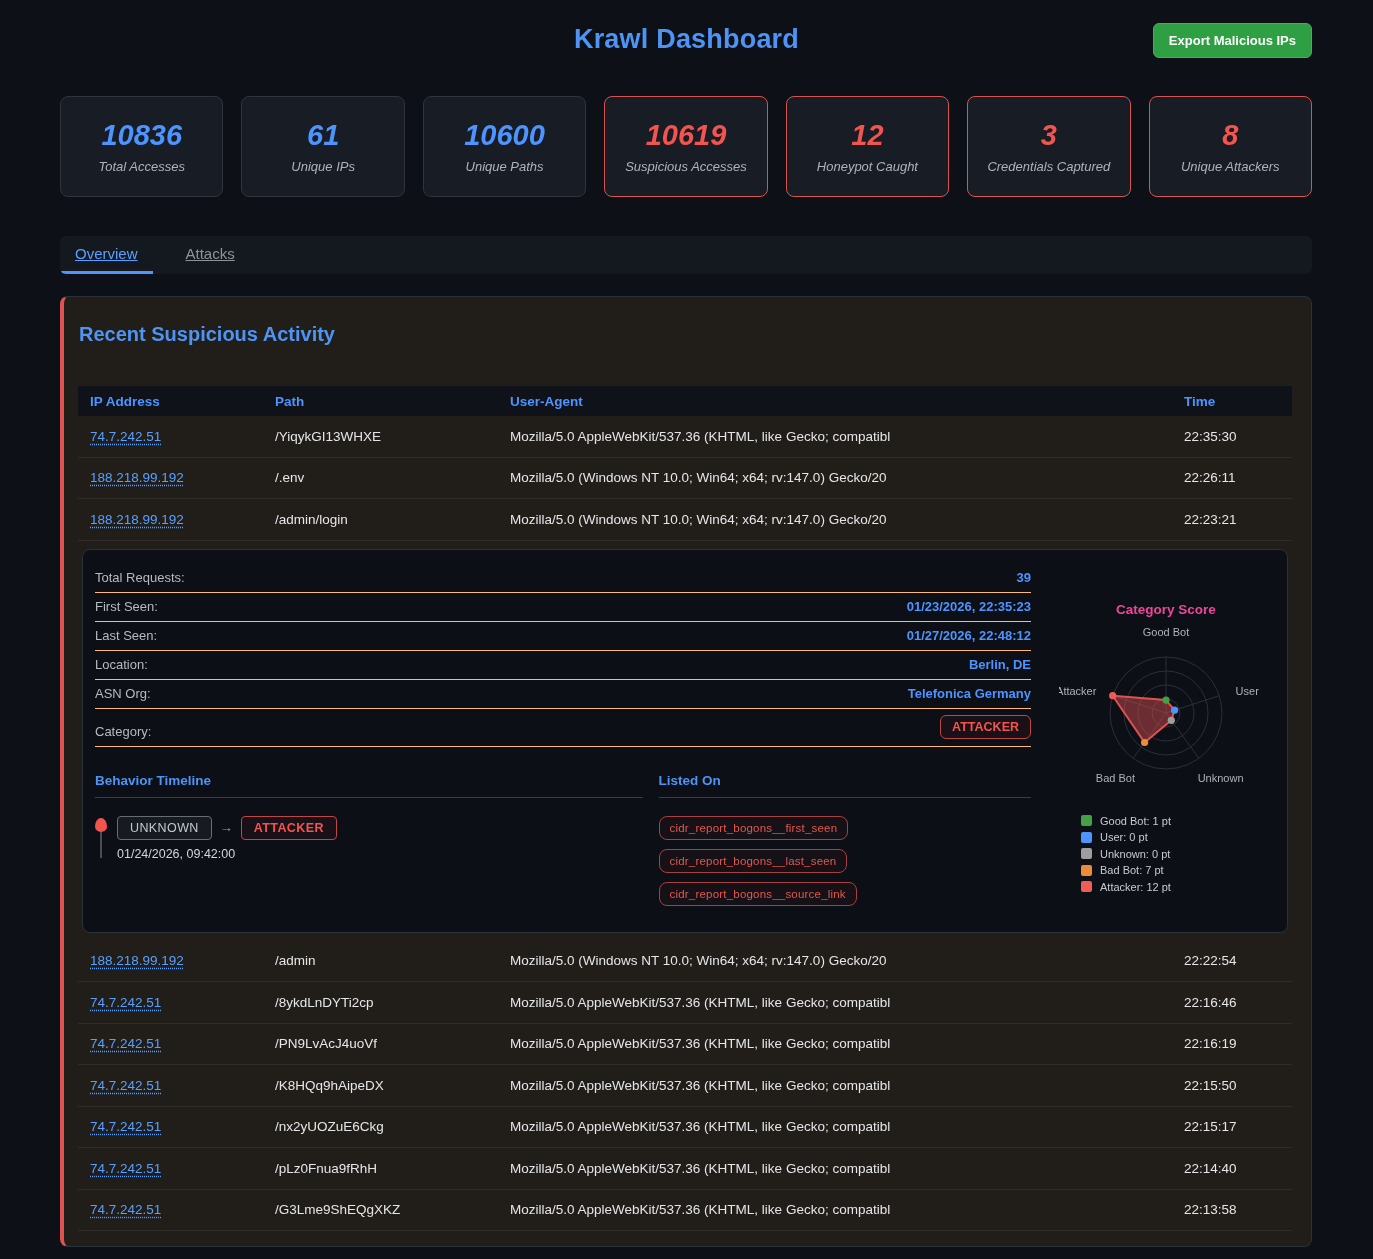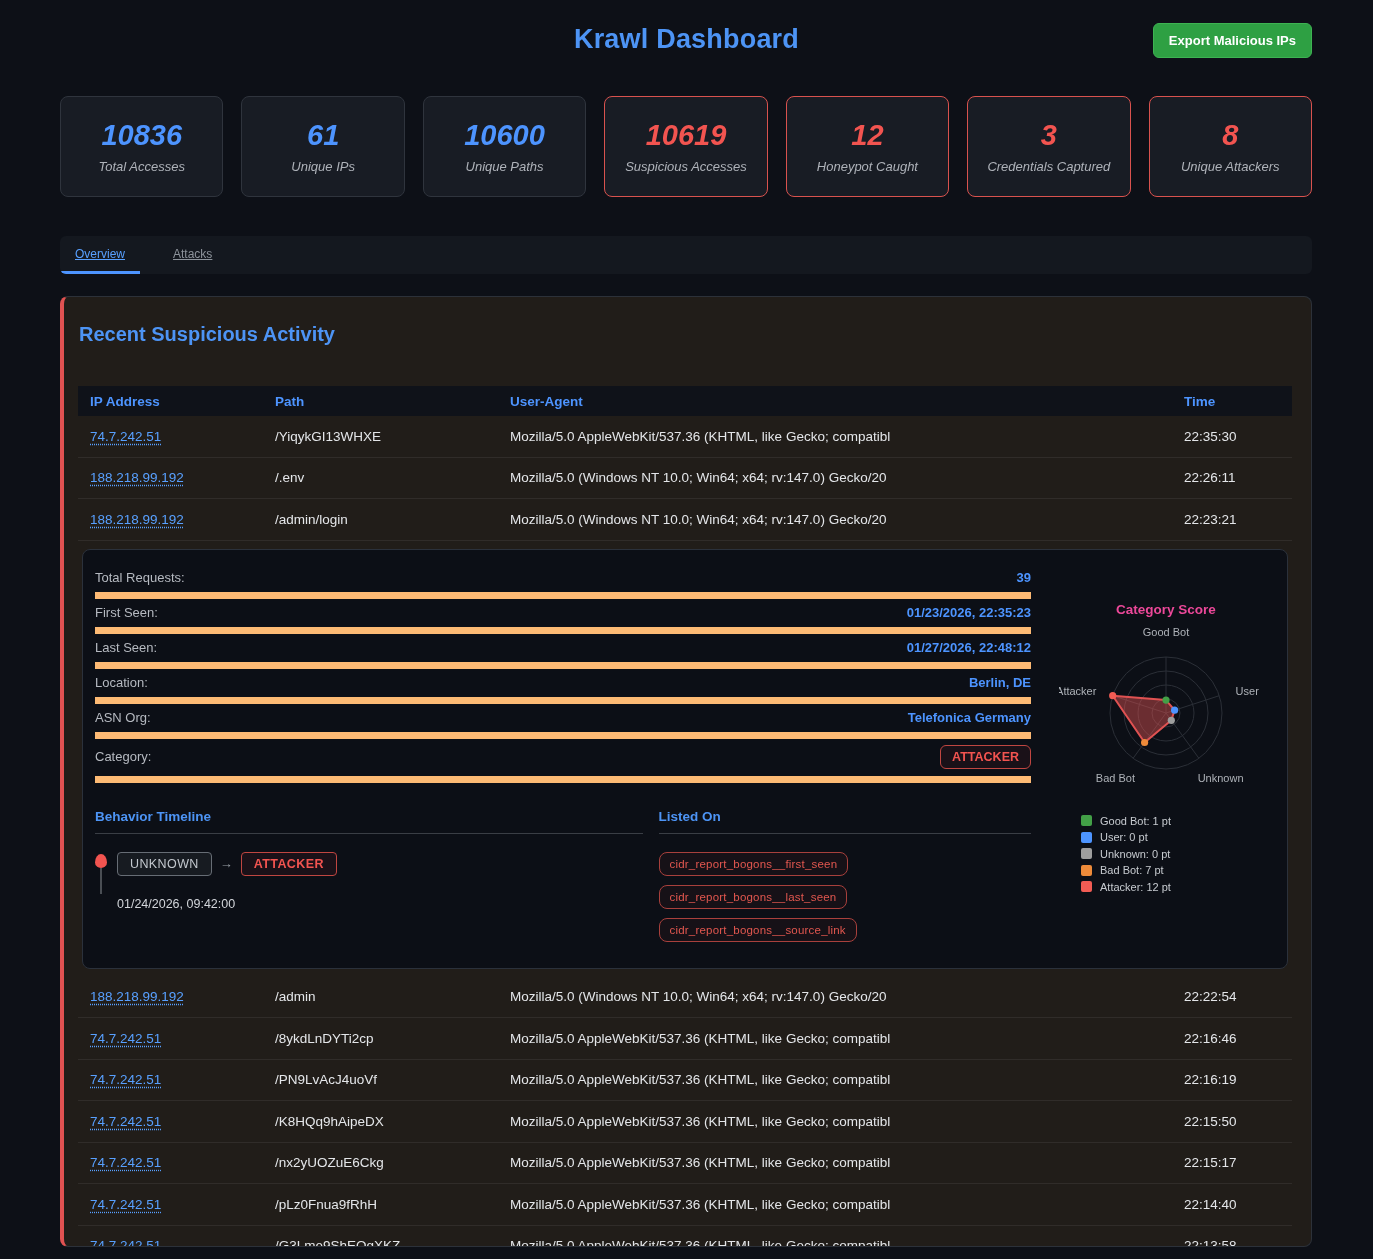--- a/index.html
+++ b/index.html
@@ -35,21 +35,21 @@
   .stat-value { font-size:29px; font-weight:bold; color:#4d94ff; margin-bottom:7px; }
   .stat-card.alert .stat-value { color:#f25450; }
   .stat-label { font-size:13px; color:#aeb2b9; }
 
   
   .tabbar {
     display:flex; margin:39px 61px 0 60px; height:38px;
     background:#14181f; border-radius:6px; overflow:hidden;
   }
   .tab {
-    padding:0 15px; display:flex; align-items:center; font-size:12px;
+    padding:0 15px; display:flex; align-items:center; font-size:15px;
     color:#8d939b; text-decoration:underline; cursor:pointer;
     border-bottom:3px solid transparent; margin-right:18px;
   }
   .tab.active { color:#58a0ff; border-bottom-color:#4d94ff; font-weight:normal; }
 
   
   .panel {
     margin:22px 61px 0 60px; height:951px;
     background:#211d19; border:1px solid #2c3139; border-left:4px solid #e05252;
     border-radius:8px; padding:26px 19px 10px 14px; overflow:hidden;
@@ -64,22 +64,22 @@
   .ip-link { color:#58a0ff; text-decoration:underline dotted; text-underline-offset:3px; cursor:pointer; }
   .cell-path, .cell-ua, .cell-time { color:#e4e6e9; }
 
   
   .detail {
     margin:8px 4px; background:#0c0f16; border:1px solid #2b313b; border-radius:8px;
     padding:14px 14px 26px 12px; display:flex;
   }
   .detail-left { flex:1; margin-right:28px; }
   .field-row {
-    display:flex; justify-content:space-between; align-items:center;
-    padding:6px 0 7px 0; border-bottom:7px solid #fdba74; min-height:26px;
+    display:flex; justify-content:space-between; align-items:flex-end;
+    padding:6px 0 7px 0; border-bottom:1px solid #fdba74; min-height:26px;
   }
   .field-label { font-size:13px; color:#b6bac1; }
   .field-value { font-size:13px; font-weight:bold; color:#4d94ff; }
   .badge-attacker {
     color:#f25450; border:1px solid #c04641; background:rgba(210,60,55,0.07);
     font-size:12.5px; font-weight:bold; padding:4px 11px; border-radius:6px;
   }
   .detail-sections { display:flex; margin-top:26px; gap:16px; }
   .section-timeline { flex:1.47; }
   .section-listed { flex:1; }
@@ -92,21 +92,21 @@
   .tl-dot { width:12px; height:14px; border-radius:50% 50% 50% 50% / 60% 60% 40% 40%; background:#f25450; }
   .tl-line { width:2px; height:26px; background:#4a4e54; }
   .tl-content { margin-left:10px; }
   .tl-badges { display:flex; align-items:center; gap:8px; }
   .chip {
     font-size:12.5px; padding:4px 12px; border-radius:4px; letter-spacing:0.4px;
   }
   .chip-unknown { color:#c3c8ce; border:1px solid #676d75; background:#171b21; }
   .chip-attacker { color:#f25450; border:1px solid #c04641; background:rgba(210,60,55,0.07); font-weight:bold; }
   .tl-arrow { color:#9ba0a7; font-size:13px; }
-  .tl-time { font-size:12.5px; color:#d2d5da; margin-top:21px; }
+  .tl-time { font-size:12.5px; color:#d2d5da; margin-top:7px; }
   .listed-badges { display:flex; flex-wrap:wrap; gap:9px; }
   .listed-chip {
     font-size:11.5px; color:#e2574f; border:1px solid #a8403c; background:rgba(210,60,55,0.05);
     padding:5px 10px; border-radius:8px; letter-spacing:0.2px;
   }
 
   
   .detail-chart { width:214px; flex:none; padding-top:38px; }
   .chart-title { text-align:center; font-size:13.5px; font-weight:bold; color:#ec4899; }
   .chart-svg-wrap { margin-top:4px; }

